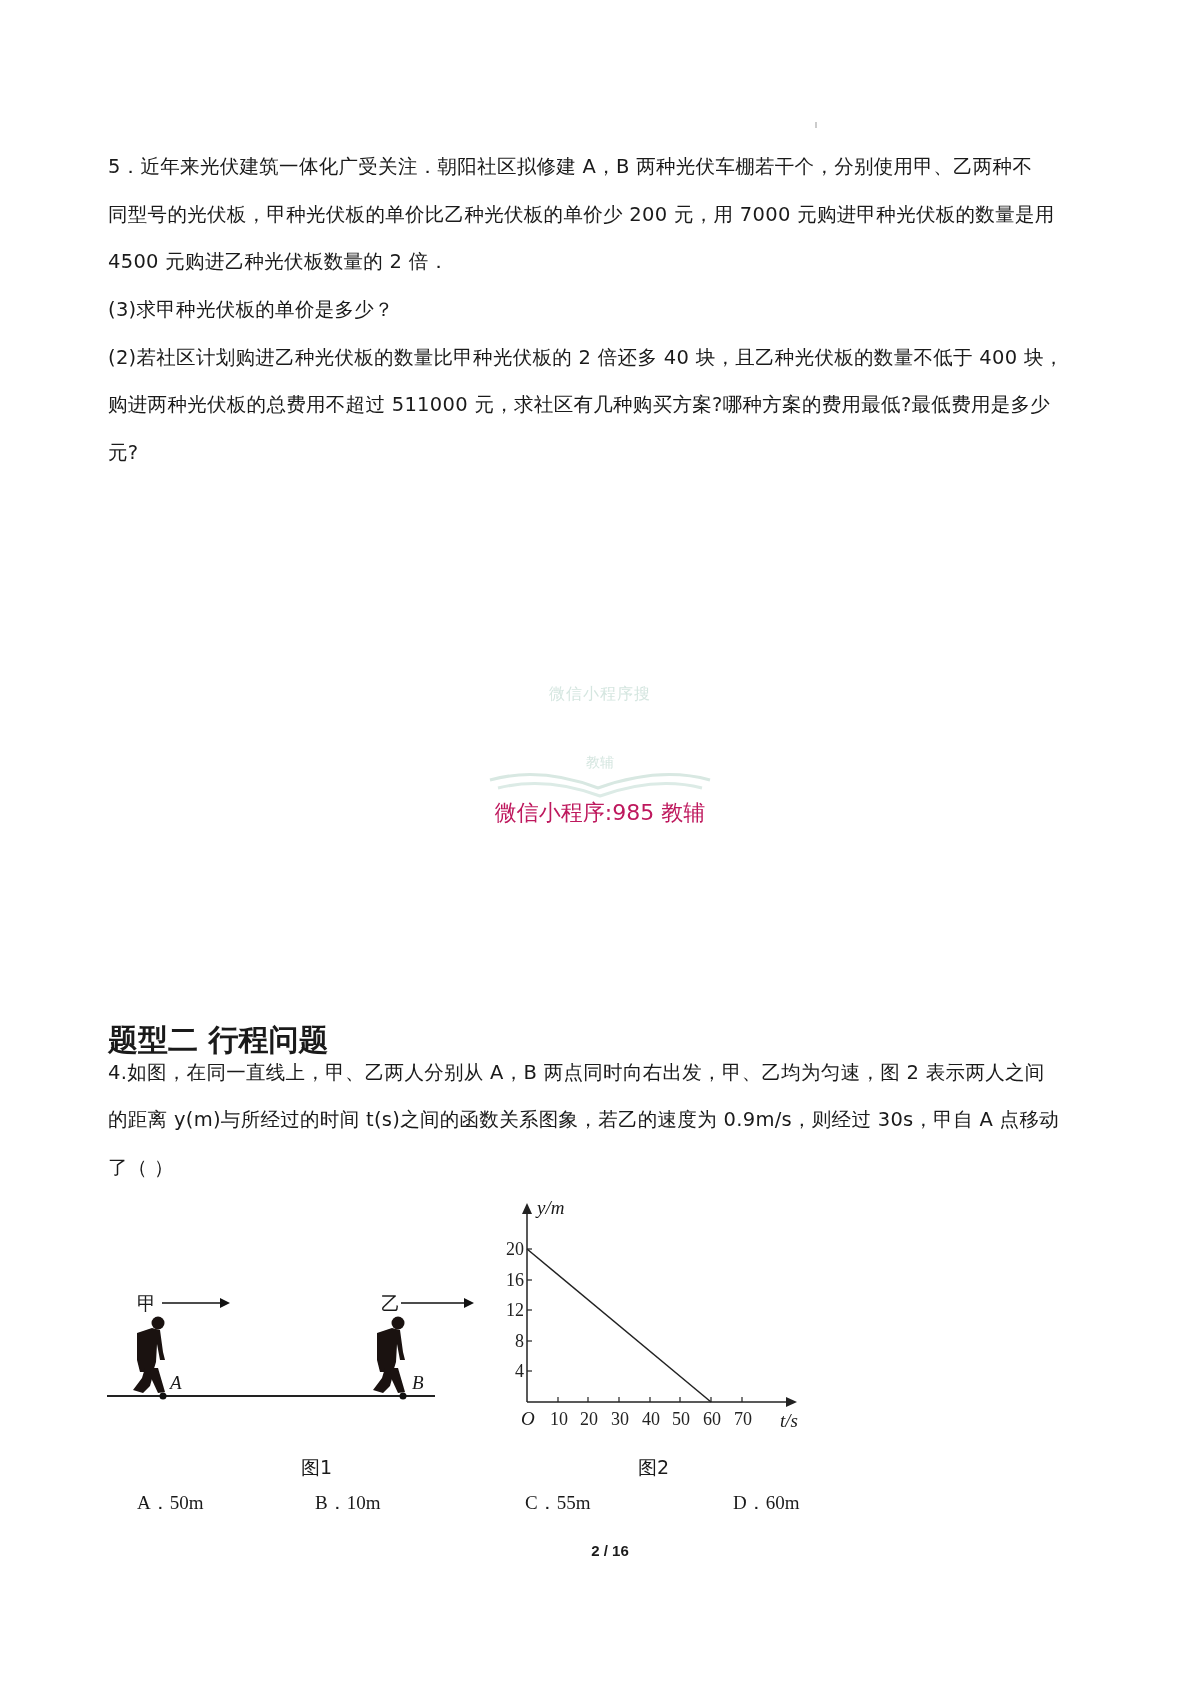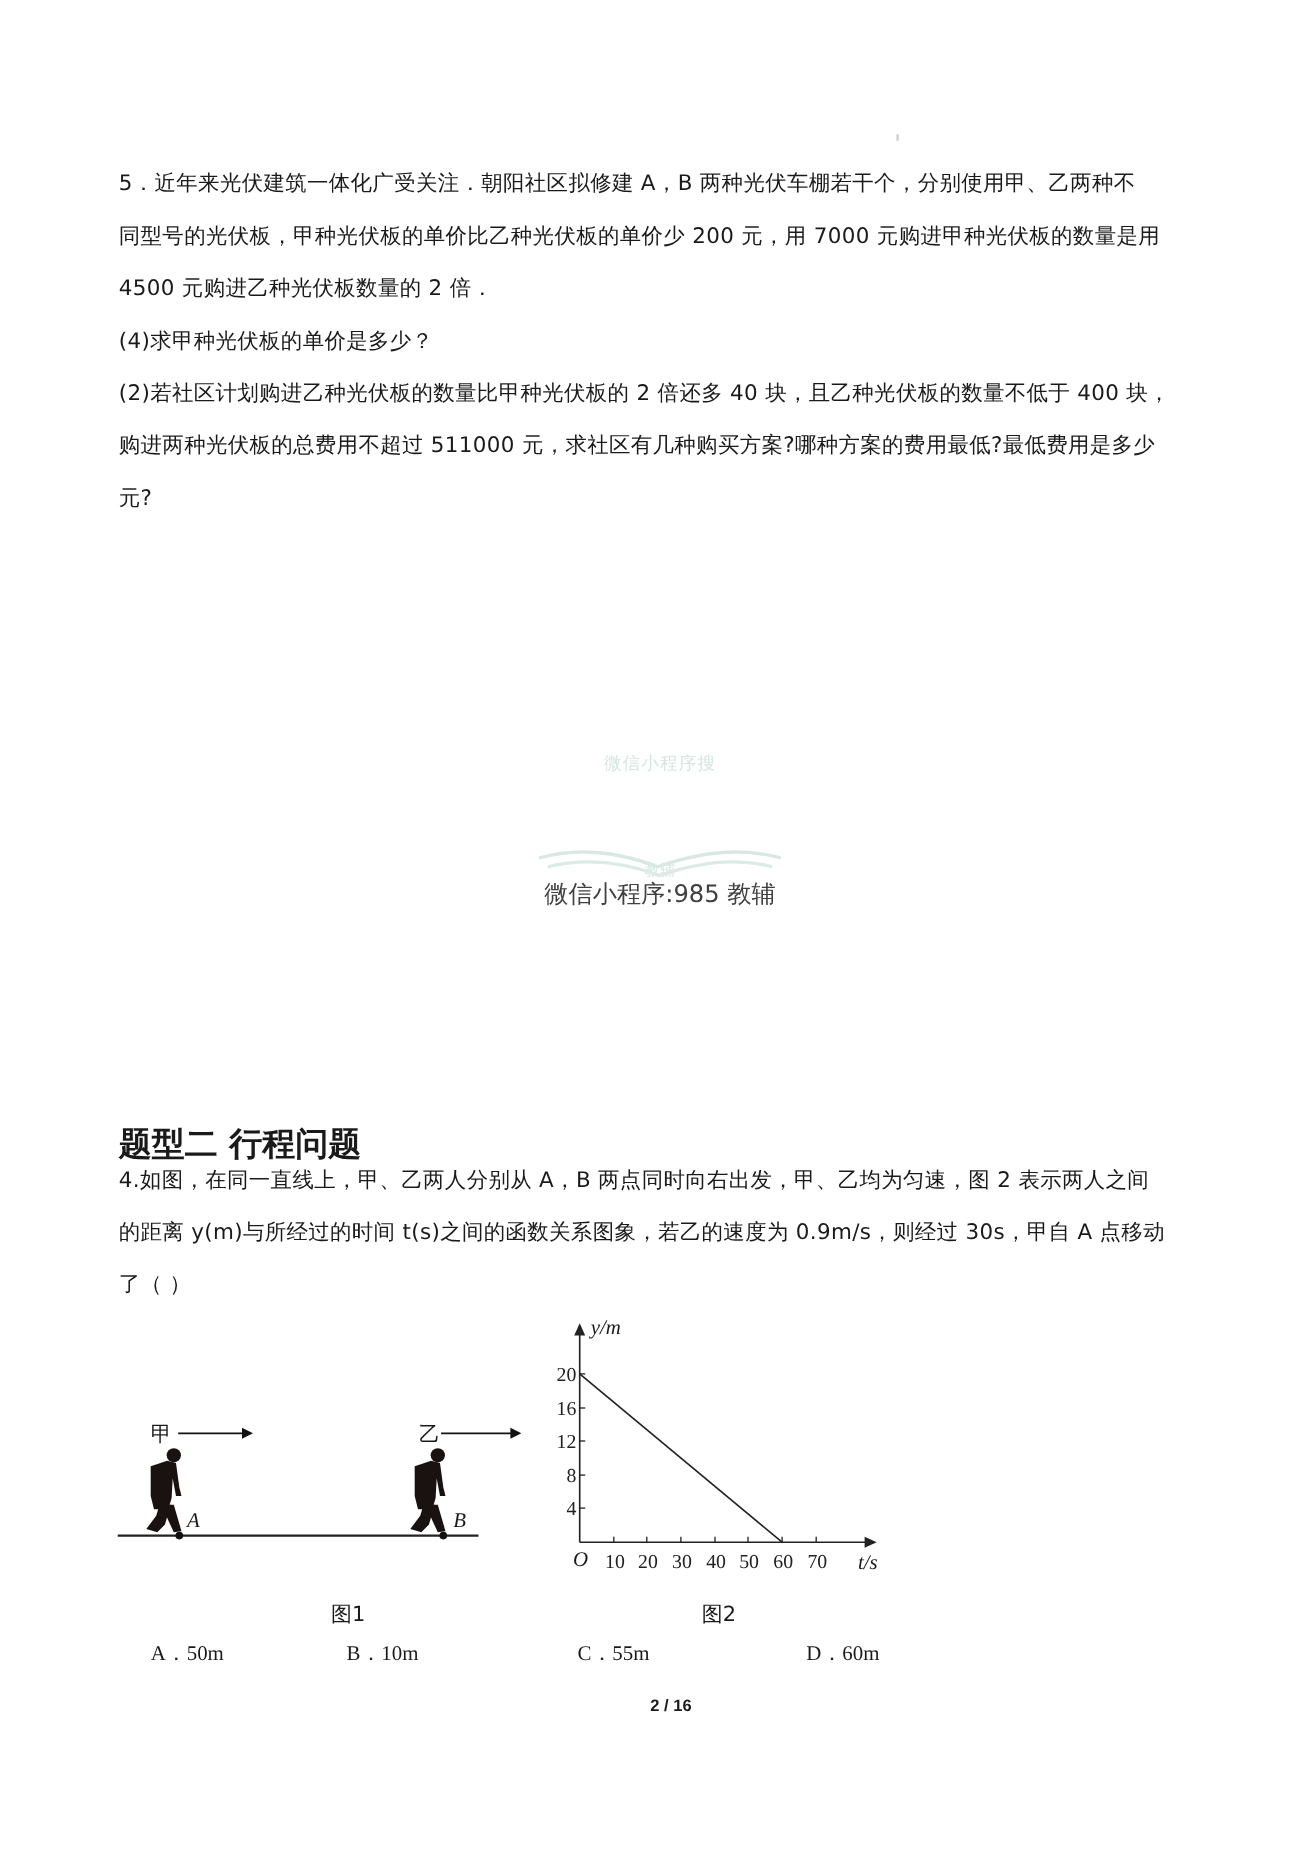--- a/index.html
+++ b/index.html
@@ -11,34 +11,34 @@
              font-family: "DejaVu Sans", "Liberation Sans", sans-serif; }
   .option { position: absolute; top: 1490px; font-size: 19px; font-family: "Liberation Serif", serif; }
   .pagenum { position: absolute; top: 1542px; left: 580px; width: 60px; text-align: center;
              font-size: 15px; font-weight: bold; font-family: "Liberation Sans", sans-serif; }
   .artifact { position: absolute; left: 815px; top: 122px; width: 2px; height: 6px; background: #ccc; }
   .watermark { position: absolute; left: 480px; top: 670px; width: 240px; height: 170px; text-align: center;
                color: #d5e6e0; font-family: "DejaVu Sans", sans-serif; }
   .wm-top { font-size: 16px; position: absolute; top: 14px; left: 0; width: 240px; letter-spacing: 1px; }
   .wm-num { font-size: 56px; font-style: italic; font-weight: bold; position: absolute; top: 22px; left: 0; width: 240px;
             color: #e2eeea; -webkit-text-stroke: 1px #cfe2db; }
-  .wm-sub { font-size: 14px; position: absolute; top: 84px; left: 0; width: 240px; margin-top: 28px; }
-  .wm-bottom { position: absolute; top: 128px; left: -10px; width: 260px; font-size: 22px; color: #404040; }
+  .wm-sub { font-size: 14px; position: absolute; top: 84px; left: 0; width: 240px; }
+  .wm-bottom { position: absolute; top: 128px; left: -10px; width: 260px; font-size: 22px; color: #be185d; }
   svg.figs { position: absolute; left: 0; top: 0; }
   .fig-text { font-family: "Liberation Serif", serif; }
 </style>
 </head>
 <body>
 
 <div class="artifact"></div>
 
 <div class="line" style="top:155px">5．近年来光伏建筑一体化广受关注．朝阳社区拟修建 A，B 两种光伏车棚若干个，分别使用甲、乙两种不</div>
 <div class="line" style="top:203px">同型号的光伏板，甲种光伏板的单价比乙种光伏板的单价少 200 元，用 7000 元购进甲种光伏板的数量是用</div>
 <div class="line" style="top:250px">4500 元购进乙种光伏板数量的 2 倍．</div>
-<div class="line" style="top:298px">(4)求甲种光伏板的单价是多少？</div>
+<div class="line" style="top:298px">(3)求甲种光伏板的单价是多少？</div>
 <div class="line" style="top:346px">(2)若社区计划购进乙种光伏板的数量比甲种光伏板的 2 倍还多 40 块，且乙种光伏板的数量不低于 400 块，</div>
 <div class="line" style="top:393px">购进两种光伏板的总费用不超过 511000 元，求社区有几种购买方案?哪种方案的费用最低?最低费用是多少</div>
 <div class="line" style="top:441px">元?</div>
 
 <div class="watermark">
   <div class="wm-top">微信小程序搜</div>
   <div class="wm-sub">教辅</div>
   <svg width="240" height="40" style="position:absolute;top:92px;left:0">
     <path d="M10 18 Q60 4 118 26 Q180 4 230 18" stroke="#d8e8e2" stroke-width="3" fill="none"></path>
     <path d="M18 26 Q66 14 120 34 Q176 14 222 26" stroke="#dcebe6" stroke-width="3" fill="none"></path>

